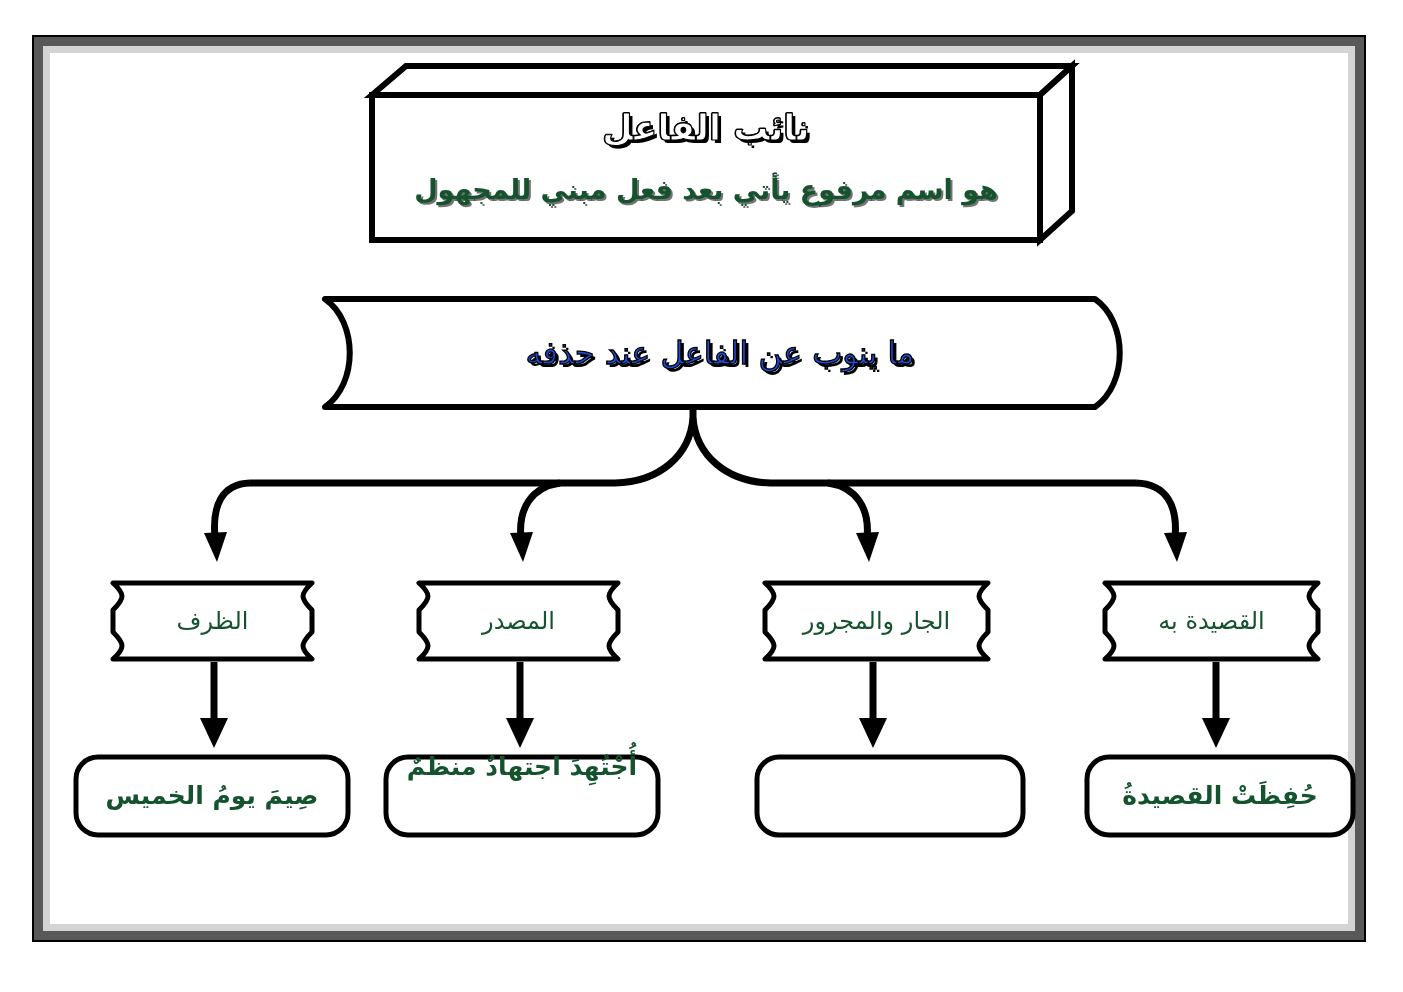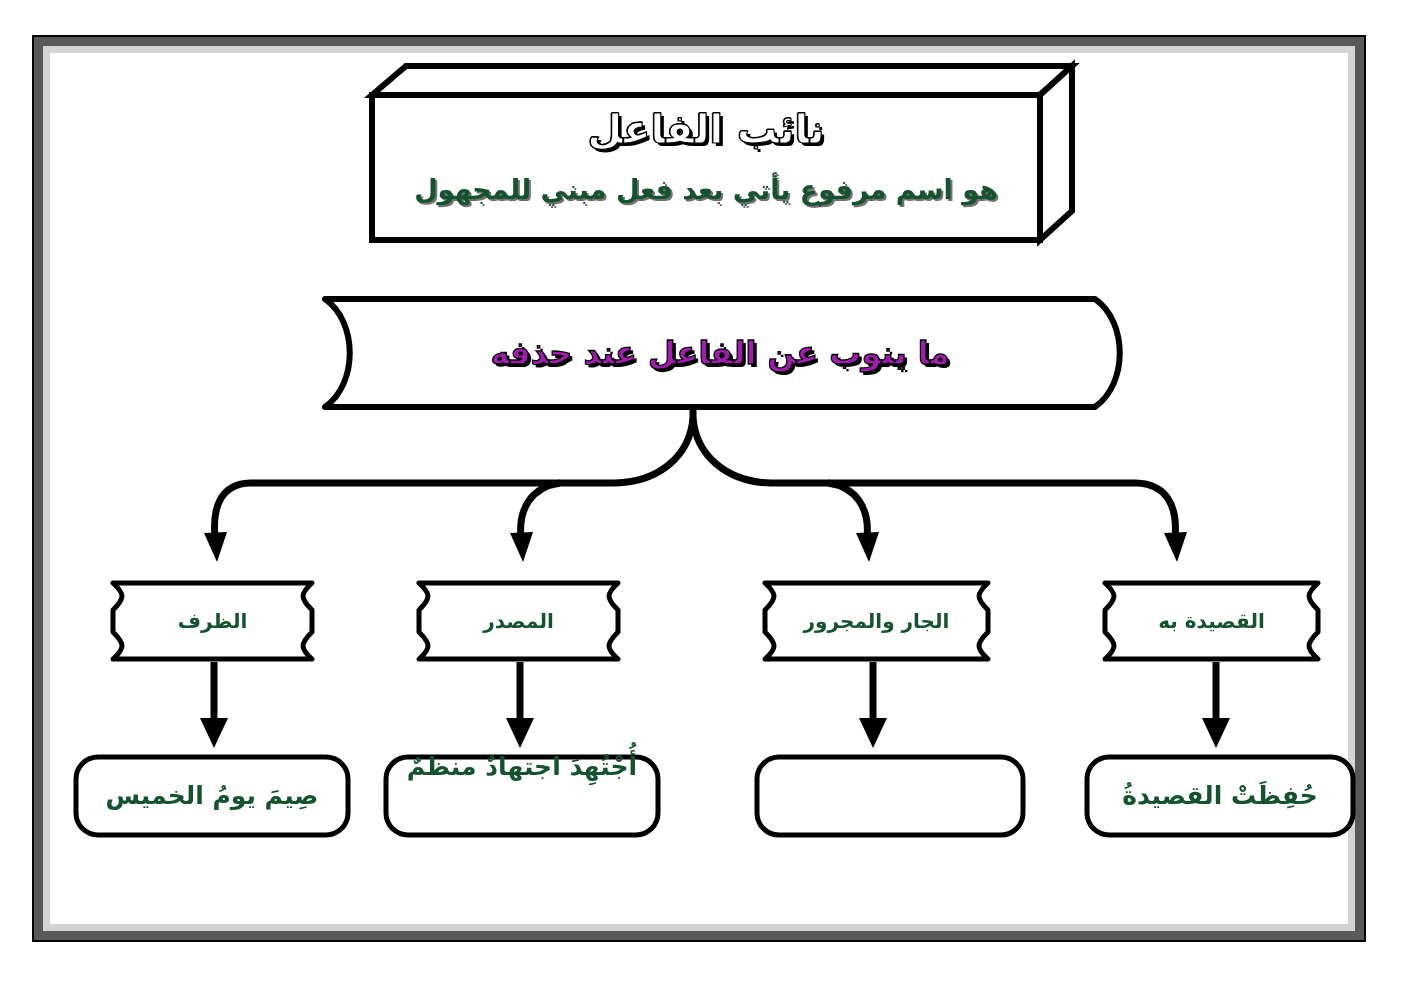--- a/index.html
+++ b/index.html
@@ -76,43 +76,43 @@
     align-items: center;
     justify-content: center;
     text-align: center;
     direction: rtl;
     color: #14532d;
     line-height: 1.25;
     white-space: nowrap;
   }
 
   .title-main {
-    font-size: 40px;
+    font-size: 35px;
     font-weight: bold;
     letter-spacing: 1px;
     text-shadow: 3px 3px 0 #000000, -1px 0 0 #000, 0 -1px 0 #000;
     -webkit-text-stroke: 1.2px #000;
     color: #ffffff;
   }
   .title-sub {
     font-size: 27px;
     font-weight: bold;
     text-shadow: 2px 2px 0 rgba(0,0,0,0.55);
   }
   .prep-text {
     font-size: 32px;
-    font-weight: bold;
+    font-weight: normal;
     letter-spacing: 1px;
-    color: #a21caf;
+    color: #1d4ed8;
     -webkit-text-stroke: 1.3px #000;
     text-shadow: 3px 3px 0 #000000;
   }
   .cat-text {
-    font-size: 20px;
-    font-weight: bold;
+    font-size: 24px;
+    font-weight: normal;
   }
   .ex-text {
     font-size: 25px;
     font-weight: bold;
   }
 </style>
 </head>
 <body>
 
 <div id="page">

